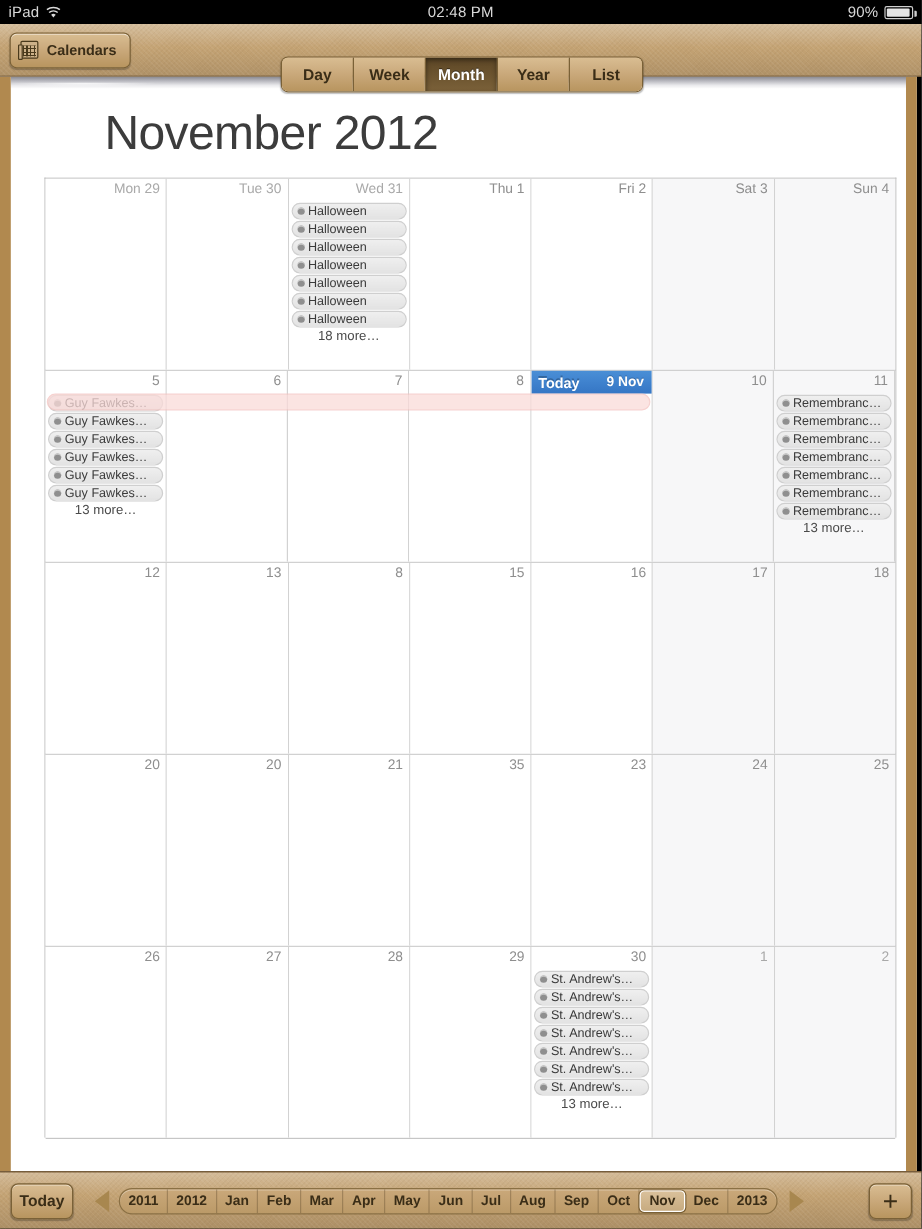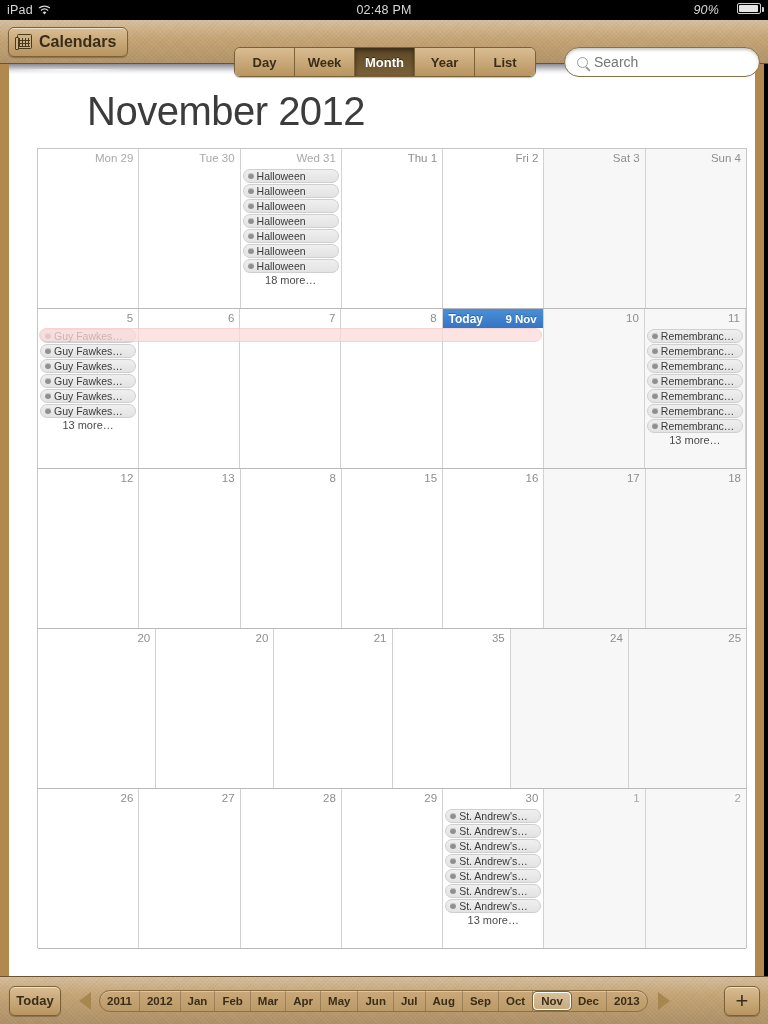--- a/index.html
+++ b/index.html
@@ -12,21 +12,21 @@
 
   
   #statusbar{
     position:absolute; left:0; top:0; width:768px; height:20px;
     background:#000; color:#d8d8d8;
     display:flex; align-items:center;
     font-size:12.5px; letter-spacing:.2px;
   }
   #sb-left{ display:flex; align-items:center; gap:5px; padding-left:7px; }
   #sb-center{ position:absolute; left:0; right:0; text-align:center; font-weight:normal; font-size:12.5px; }
-  #sb-right{ margin-left:auto; display:flex; gap:18px; padding-right:7px; position:relative; z-index:2;font-style:italic;}
+  #sb-right{ margin-left:auto; display:flex; align-items:center; gap:5px; padding-right:7px; position:relative; z-index:2;}
   .batt{ position:relative; width:24px; height:11px; border:1px solid #cfcfcf; border-radius:2px; }
   .batt:after{ content:""; position:absolute; right:-4px; top:3px; width:2.5px; height:5px; background:#cfcfcf; border-radius:0 1px 1px 0;}
   .batt i{ position:absolute; left:1px; top:1px; bottom:1px; width:85%; background:#e4e4e4; border-radius:1px; display:block;}
 
   
   #toolbar{
     position:absolute; left:0; top:20px; width:768px; height:44px;
     background:
       linear-gradient(180deg, rgba(255,255,255,.30) 0%, rgba(255,255,255,0) 45%, rgba(0,0,0,.10) 100%),
       #c4a374;
@@ -38,21 +38,21 @@
     background-image:
       repeating-linear-gradient(45deg, rgba(255,255,255,.05) 0 1px, transparent 1px 3px),
       repeating-linear-gradient(-45deg, rgba(120,90,50,.06) 0 1px, transparent 1px 3px);
     pointer-events:none;
   }
   .tb-btn{
     position:relative; z-index:2;
     background:linear-gradient(180deg,#d9bd92 0%, #c9a87a 50%, #b8955f 100%);
     border:1px solid #7a6137; border-radius:6px;
     box-shadow: inset 0 1px 0 rgba(255,255,255,.55), 0 1px 1px rgba(0,0,0,.25);
-    color:#3a2d17; font-size:16px; font-weight:bold;
+    color:#3a2d17; font-size:12px; font-weight:bold;
     display:flex; align-items:center; justify-content:center;
   }
   #calendars-btn{ margin-left:8px; height:30px; padding:0 11px 0 8px; gap:7px; }
   .cal-icon{ width:15px; height:15px; border:1.4px solid #4a3a1c; border-radius:1.5px; position:relative; background:#cdb188;}
   .cal-icon:before{
     content:""; position:absolute; left:1px; right:1px; top:3.2px; bottom:1px;
     background-image:
       repeating-linear-gradient(90deg,#4a3a1c 0 1px, transparent 1px 3px),
       repeating-linear-gradient(0deg,#4a3a1c 0 1px, transparent 1px 3px);
   }
@@ -248,24 +248,20 @@
     </div>
 
     <div id="segmented">
       <div class="seg">Day</div>
       <div class="seg">Week</div>
       <div class="seg active">Month</div>
       <div class="seg">Year</div>
       <div class="seg">List</div>
     </div>
 
-    <div id="search-box">
-      <span class="mag"></span>
-      <input id="search-input" type="text" placeholder="Search" style="">
-    </div>
   </div>
 
   <div id="paper">
     <div id="torn"></div>
     <div id="page-title">November 2012</div>
     <div id="grid">
         <div class="week">
           <div class="day">
             <div class="daynum dim">Mon 29</div>
           </div>
@@ -432,20 +428,23 @@
             <div class="daynum">20</div>
           </div>
           <div class="day">
             <div class="daynum">20</div>
           </div>
           <div class="day">
             <div class="daynum">21</div>
           </div>
           <div class="day">
             <div class="daynum">35</div>
+          </div>
+          <div class="day">
+            <div class="daynum">23</div>
           </div>
           <div class="day weekend">
             <div class="daynum">24</div>
           </div>
           <div class="day weekend">
             <div class="daynum">25</div>
           </div>
         </div>
         <div class="week">
           <div class="day">

